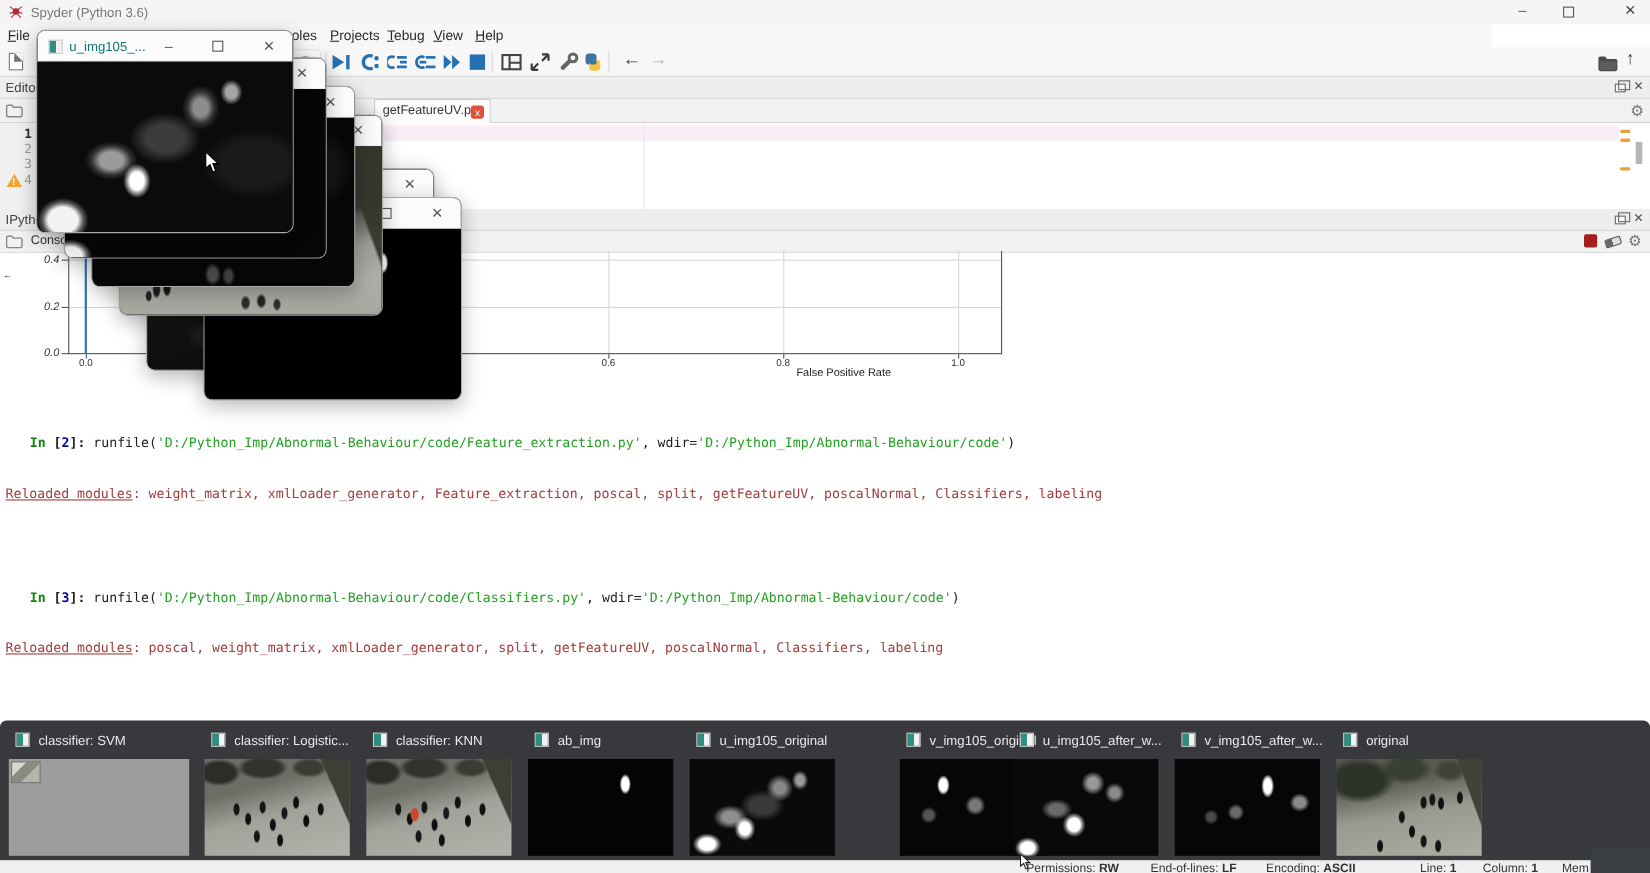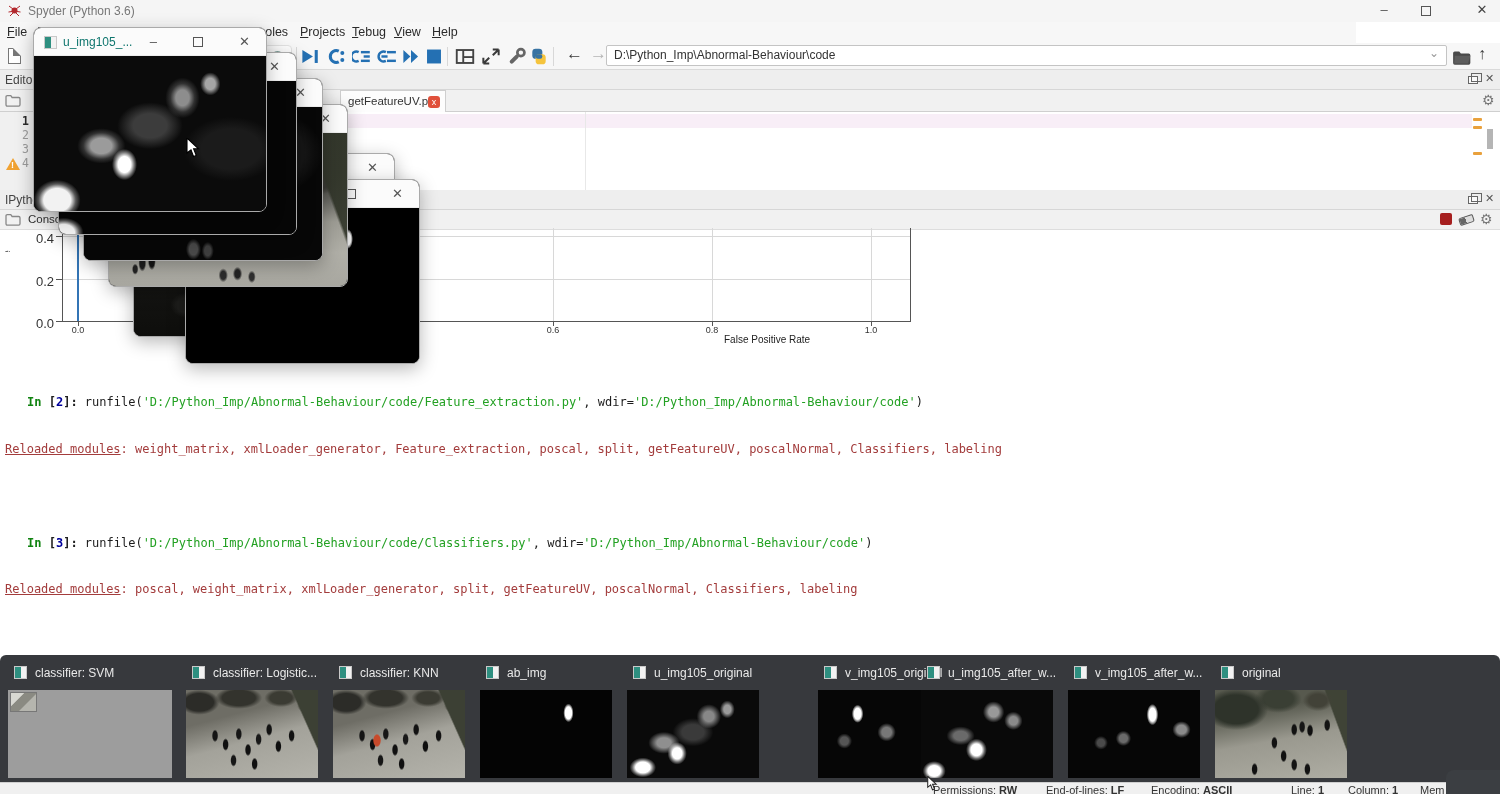--- a/index.html
+++ b/index.html
@@ -66,21 +66,21 @@
   
   .contabs { position:absolute; left:0; top:210px; width:1500px; height:20px; background:#f1f1f1; border-bottom:1px solid #ddd; }
   .con-tab-label { position:absolute; left:28px; top:3px; font-size:11.5px; color:#333; }
   .stopbtn { position:absolute; left:1440px; top:3px; width:12px; height:12px; background:#a61f1f; border-radius:2px; }
   .eraser { position:absolute; left:1459px; top:6px; width:15px; height:8px; background:linear-gradient(90deg,#666 0 45%,#ddd 45%); border:1px solid #555; border-radius:2px; transform:rotate(-18deg); }
   .conbody { position:absolute; left:0; top:230px; width:1500px; height:425px; background:#fff; }
 
   
   .pl { position:absolute; background:#d8d8d8; }
   .spine { position:absolute; background:#555; }
-  .ytick-lbl { position:absolute; width:18px; text-align:right; font-size:13px; color:#333; }
+  .ytick-lbl { position:absolute; width:18px; text-align:right; font-size:10px; color:#333;font-style:italic; }
   .xtick-lbl { position:absolute; width:22px; text-align:center; font-size:9px; color:#333; }
   .xlabel { position:absolute; left:724px; top:104px; font-size:10px; color:#222; }
   .ylabel { position:absolute; left:1px; top:-6px; height:104px; font-size:9.5px; color:#333; writing-mode:vertical-rl; transform:rotate(180deg); }
   .ylabel-mask { position:absolute; left:0px; top:22px; width:19px; height:85px; background:#fff; }
   .roc { position:absolute; left:77px; top:-2px; width:2px; height:93px; background:#3274b5; }
 
   .con-text { position:absolute; left:5px; top:134px; font-family:"DejaVu Sans Mono", monospace; font-size:12px; line-height:15.6px; white-space:pre; }
   .cl { height:15.6px; }
   .gap { height:15.6px; }
   .c-in { color:#108310; font-weight:bold;margin-left:22px; }
@@ -306,21 +306,20 @@
         <rect x="1.5" y="9" width="10" height="3.6" rx="1.8" transform="rotate(-45 6.5 10.8)" fill="#666"></rect>
       </svg>
     <svg class="tbtn" style="left:529px" width="17" height="17" viewBox="0 0 17 17">
         <rect x="2.5" y="1.5" width="9" height="9" rx="3" fill="#3873a3"></rect>
         <rect x="5.5" y="6.5" width="9" height="9" rx="3" fill="#f5c43d"></rect>
         <rect x="5.5" y="6.5" width="6" height="4" rx="2" fill="#3873a3"></rect>
       </svg>
     <span class="sep" style="left:553px"></span>
     <span class="arrow-back">←</span>
     <span class="arrow-fwd">→</span>
-    <div class="pathbox"><span>D:\Python_Imp\Abnormal-Behaviour\code</span><span class="chev">⌄</span></div>
     <svg class="tbtn" style="left:1452px;top:5px" width="18" height="15" viewBox="0 0 18 15">
         <path d="M1 3.5 q0-1.5 1.5-1.5 h4 l1.5 2 h7 q1.5 0 1.5 1.5 v7 q0 1.5-1.5 1.5 h-12.5 q-1.5 0-1.5-1.5 z" fill="#4a4a4a"></path>
         <path d="M2.5 6 h14 l-2 7 h-12.5 z" fill="#5d5d5d"></path>
       </svg>
     <span class="up-arrow">↑</span>
   </div>
 
   <div class="pane-hdr" style="top:70px">
     <span class="ttl">Editor</span>
     <span class="undock"></span>

